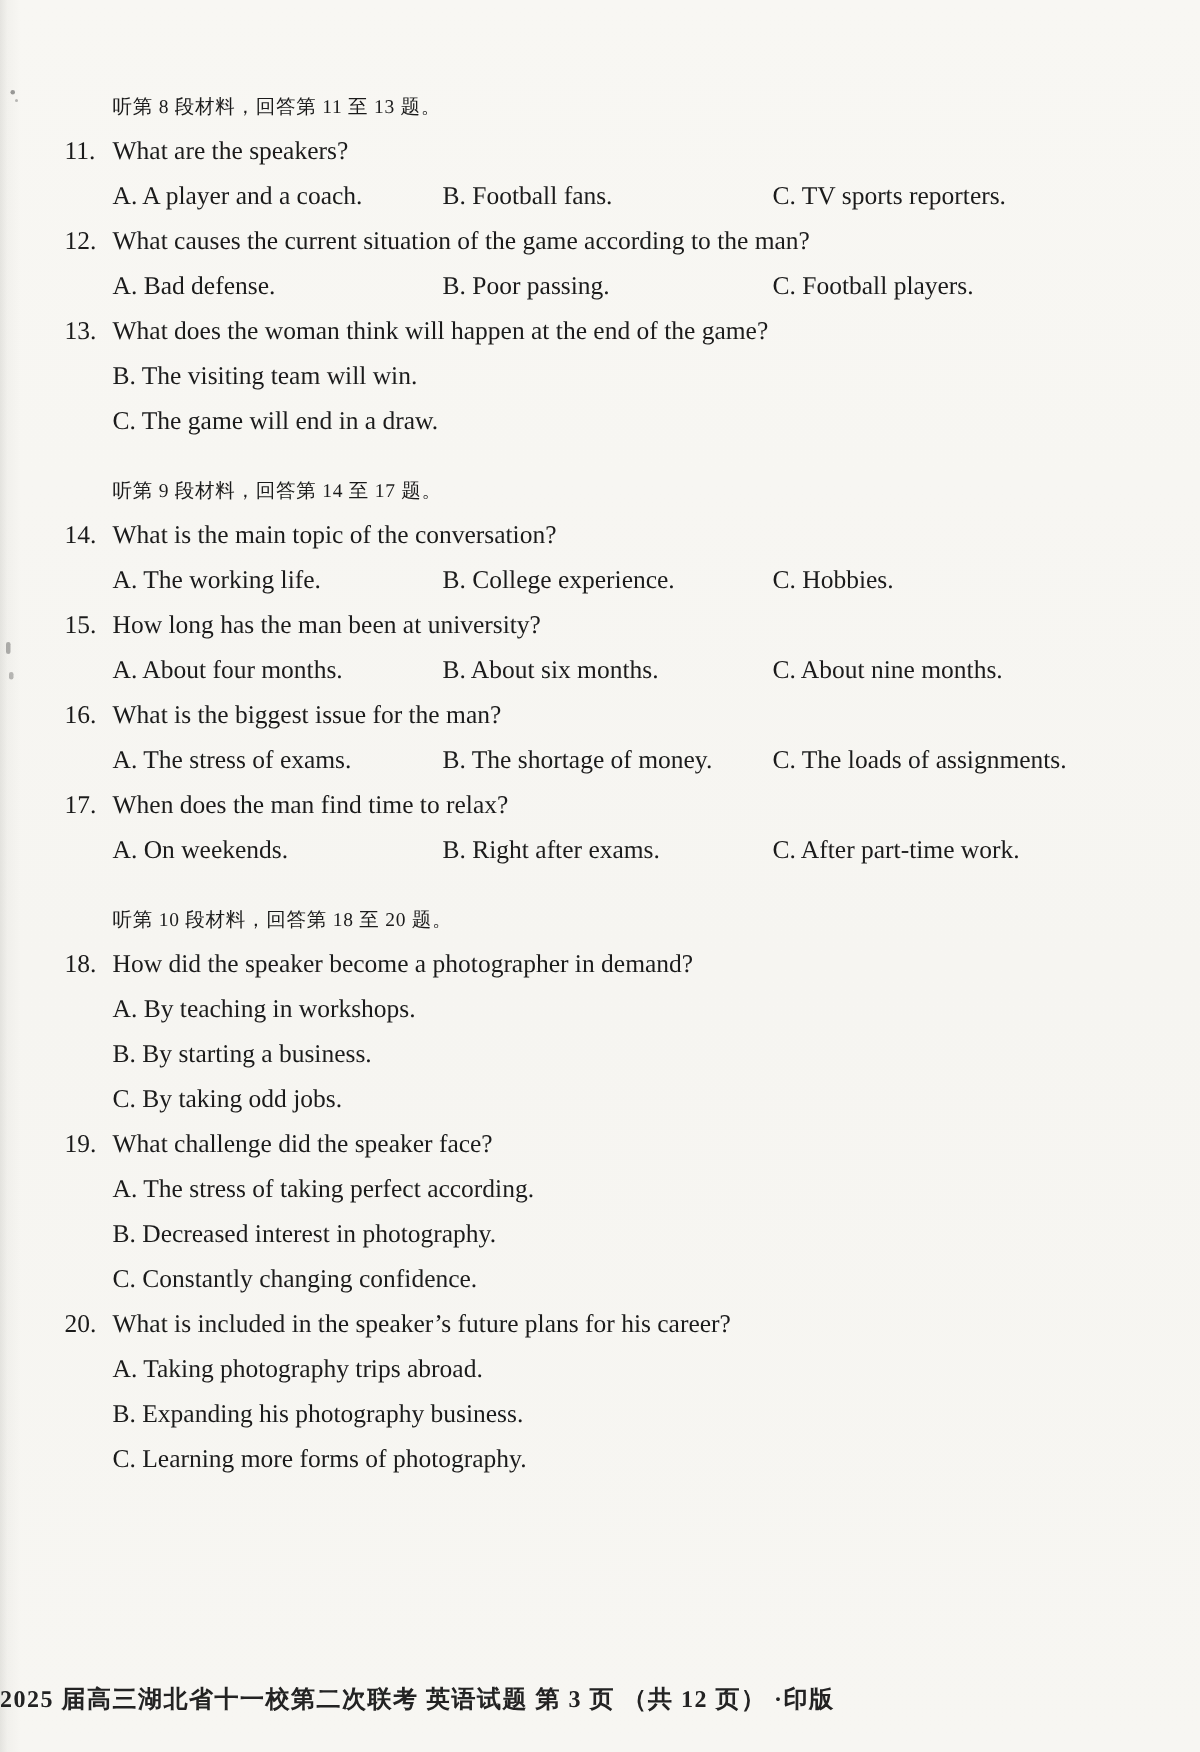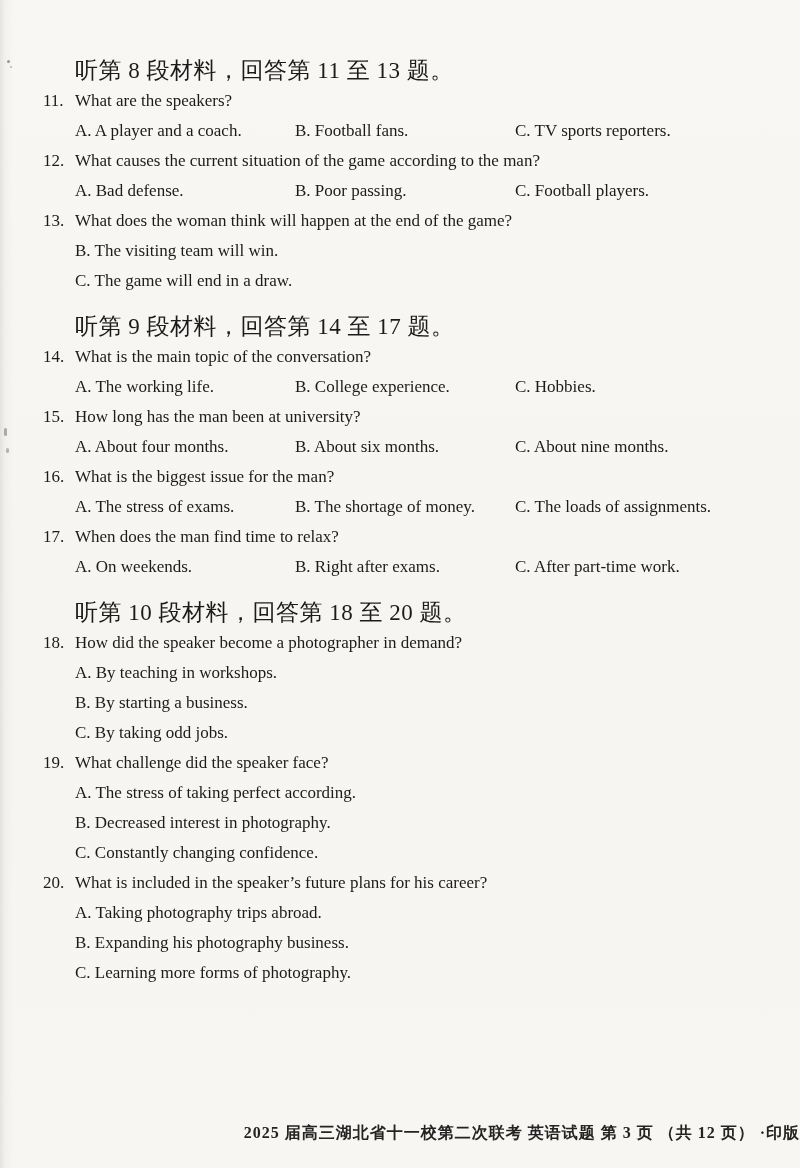--- a/index.html
+++ b/index.html
@@ -18,35 +18,35 @@
       linear-gradient(180deg, #f8f7f3 0%, #f6f5f1 55%, #f7f6f2 100%);
   }
   .content {
     position: relative;
     padding: 56px 18px 0 43px;
     font-size: 17px;
   }
   .sec-header {
     margin: 0; padding-left: 32px;
     line-height: 30px;
-    font-size: 23px;
+    font-size: 13px;
     letter-spacing: 0.5px;
   }
   .sec-gap { margin-top: 16px; }
   .q-line { display: flex; line-height: 30px; }
   .q-num { flex: none; width: 32px; }
   .q-text { flex: 1; }
   .opts-row { display: flex; padding-left: 32px; line-height: 30px; }
   .opt-a { flex: none; width: 220px; }
   .opt-b { flex: none; width: 220px; }
   .opt-c { flex: 1; }
   .opt-stack { padding-left: 32px; line-height: 30px; }
   .footer {
     position: absolute; left: 0; right: 0; bottom: 24px;
-    text-align: right;
+    text-align: left;
     font-size: 16px;
     font-weight: bold;
     letter-spacing: 1px;
     color: #232323;
   }
   .speck {
     position: absolute; border-radius: 50%;
     background: rgba(40,40,40,0.45);
   }
   .speck.s1 { left: 7px;  top: 60px;  width: 3px; height: 3px; }

